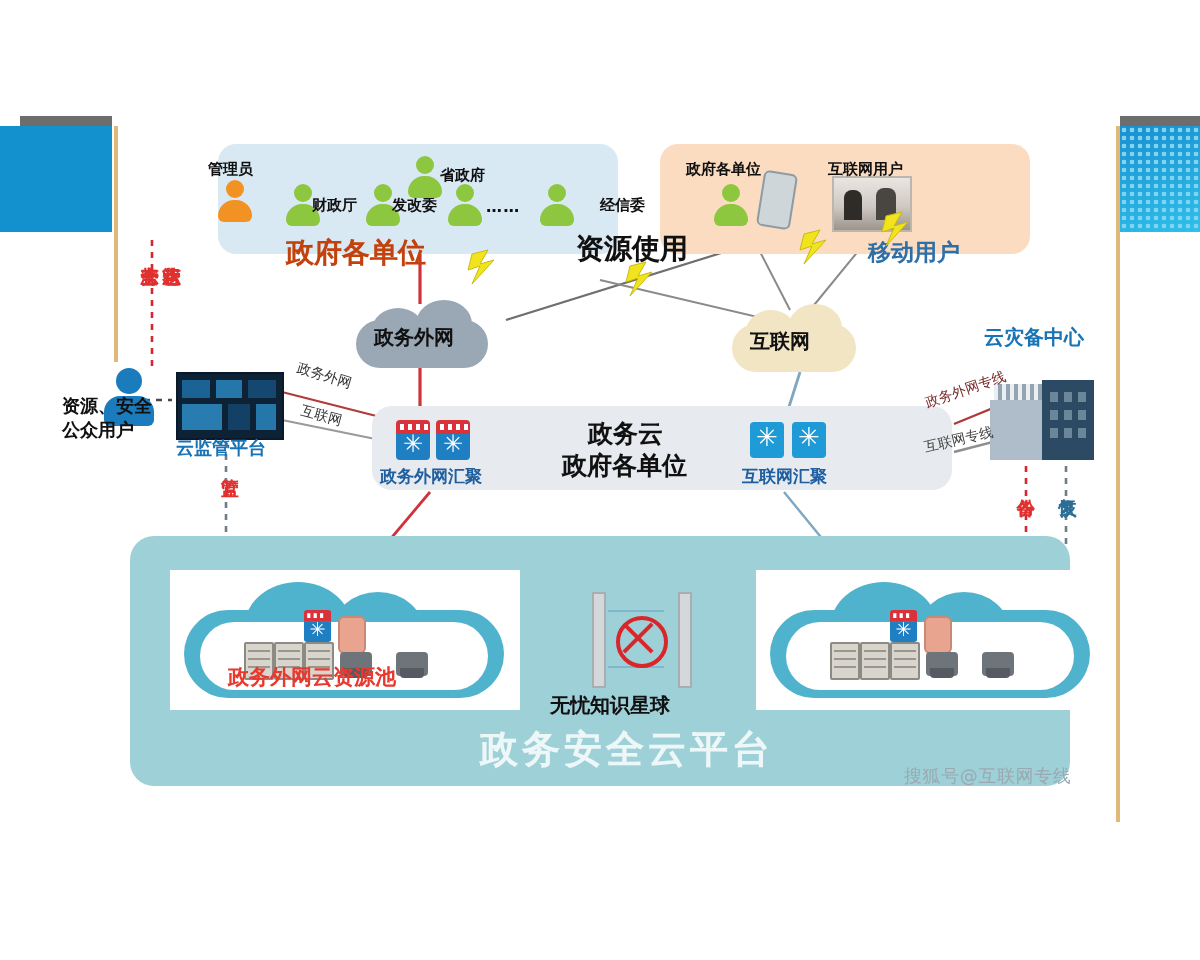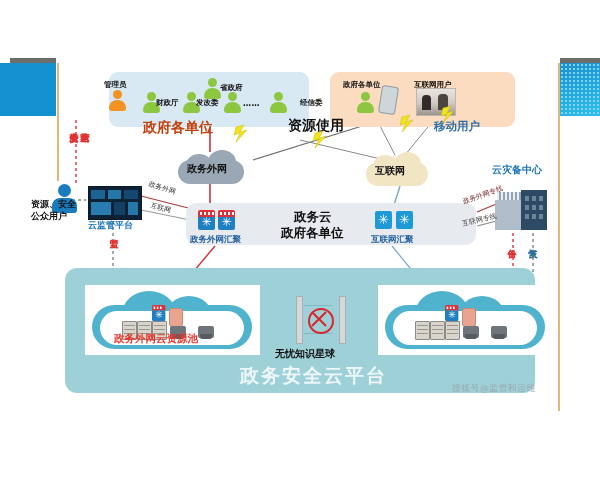--- a/index.html
+++ b/index.html
@@ -504,16 +504,16 @@
   <div class="iso">
     <div class="barL"></div>
       <div class="barR"></div>
     <div class="ar" style="top:9px;"></div>
     <div class="ar" style="top:37px;"></div>
     <div class="circ"></div>
   </div>
   <div class="t cn lbl-iso">无忧知识星球</div>
 
   <div class="t cn panel-title">政务安全云平台</div>
-  <div class="sohu-wm">搜狐号@监管和运维</div>
+  <div class="sohu-wm">搜狐号@互联网专线</div>
 
 
 </div>
 
 </body></html>

